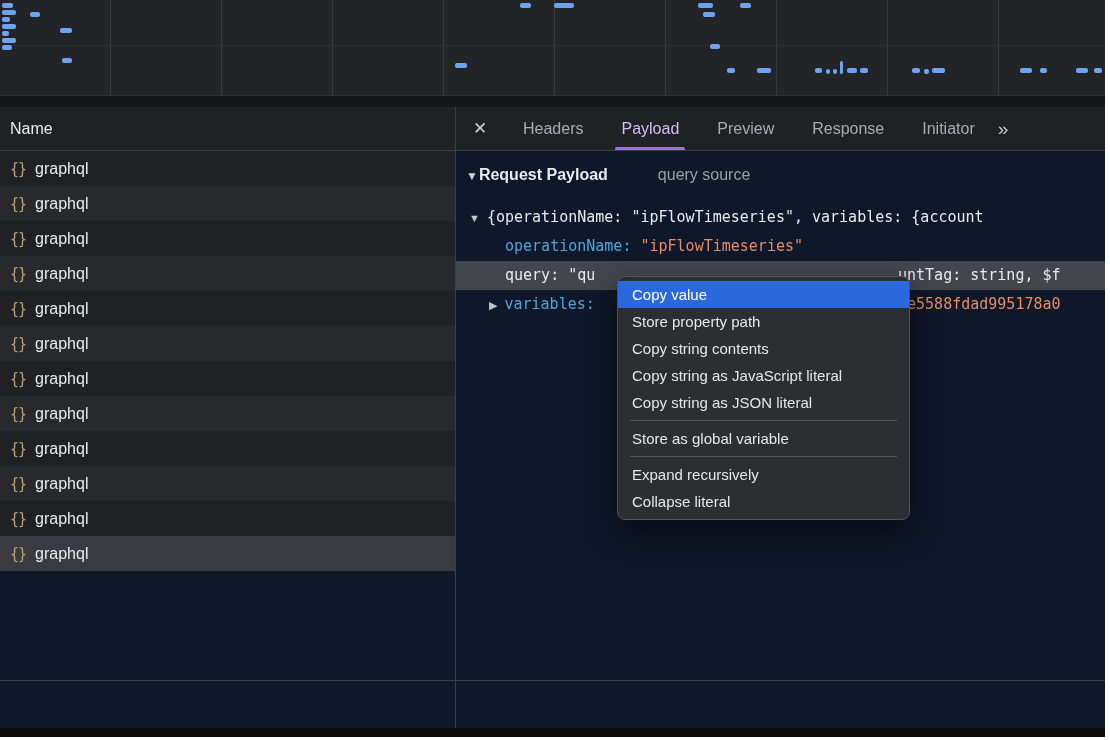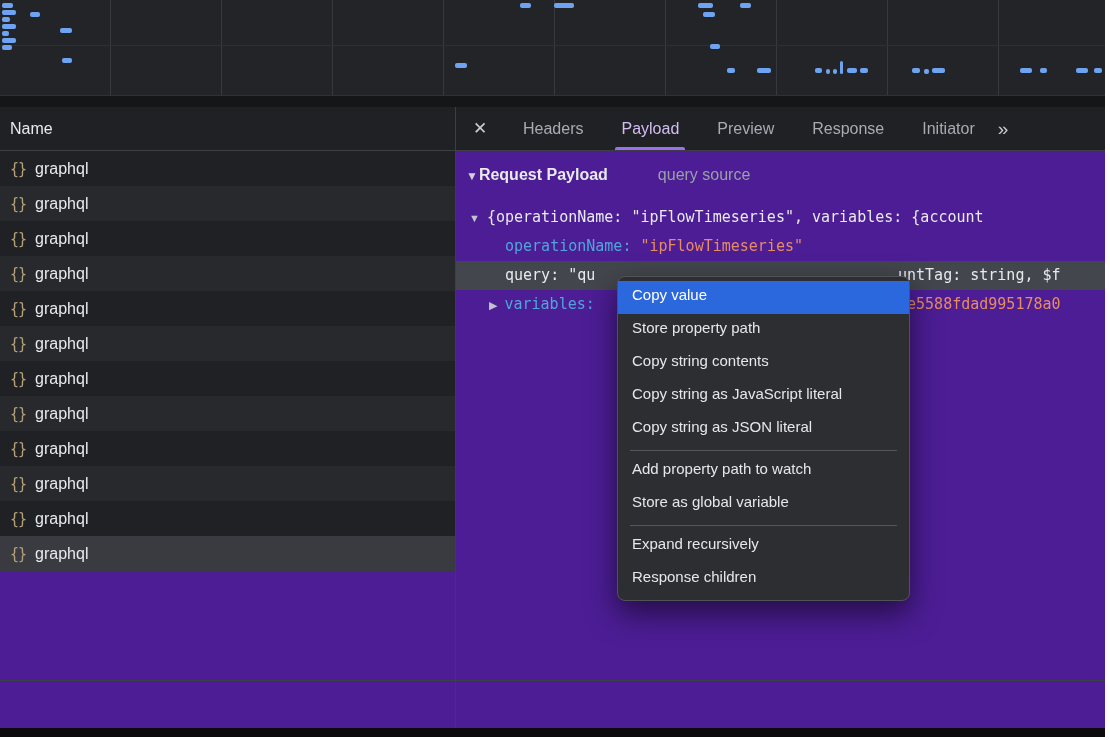--- a/index.html
+++ b/index.html
@@ -1,20 +1,20 @@
 <!DOCTYPE html>
 <html><head>
 <meta charset="utf-8">
 <style>
   html,body{margin:0;padding:0;}
   body{
     width:1110px;height:740px;position:relative;background:#ffffff;
     font-family:"Liberation Sans",sans-serif;overflow:hidden;
   }
-  .devtools{position:absolute;left:0;top:0;width:1105px;height:737px;background:#4c1d95;overflow:hidden;}
+  .devtools{position:absolute;left:0;top:0;width:1105px;height:737px;background:#0f172a;overflow:hidden;}
 
   
   .overview{
     position:absolute;left:0;top:0;width:100%;height:95px;background:#232428;
     background-image:repeating-linear-gradient(to right,transparent 0,transparent 110px,#37393d 110px,#37393d 111px);
   }
   .lane-line{position:absolute;left:0;top:45px;width:100%;height:1px;background:#2d2f33;}
   .bar{position:absolute;background:#6da3f0;border-radius:2px;height:5px;}
   .film-strip{position:absolute;left:0;top:95px;width:100%;height:12px;background:#151618;border-top:1px solid #303134;}
 
@@ -51,21 +51,21 @@
   .plain{color:#e8eaed;}
   .row-query{background:#43464c;color:#e8eaed;}
   .frag{position:absolute;left:442px;top:0;}
 
   
   .context-menu{
     position:absolute;left:617px;top:276px;width:293px;box-sizing:border-box;
     background:#2d2e31;border:1px solid #525358;border-radius:8px;padding:4px 0;
     box-shadow:0 12px 30px rgba(0,0,0,0.55);font-size:15px;color:#e6e7ea;z-index:10;
   }
-  .menu-item{height:33px;line-height:27px;padding:0 14px;white-space:nowrap;cursor:pointer;}
+  .menu-item{height:27px;line-height:27px;padding:0 14px;white-space:nowrap;cursor:pointer;}
   .menu-item.hl{background:#2c68dd;color:#ffffff;}
   .menu-sep{height:1px;background:#55565b;margin:4px 12px;}
 
   
   .bottom-divider{position:absolute;left:0;top:680px;width:100%;height:1px;background:#3c4043;}
   .black-strip{position:absolute;left:0;top:728px;width:100%;height:9px;background:#0b0b0c;}
 </style>
 </head>
 <body>
 
@@ -199,22 +199,21 @@
     </div>
   </div>
 
   <div class="context-menu">
       <div class="menu-item hl">Copy value</div>
       <div class="menu-item">Store property path</div>
       <div class="menu-item">Copy string contents</div>
       <div class="menu-item">Copy string as JavaScript literal</div>
       <div class="menu-item">Copy string as JSON literal</div>
       <div class="menu-sep"></div>
-      <div class="menu-item">Add property path to watch</div>
       <div class="menu-item">Store as global variable</div>
       <div class="menu-sep"></div>
       <div class="menu-item">Expand recursively</div>
-      <div class="menu-item">Response children</div>
+      <div class="menu-item">Collapse literal</div>
     </div>
 
   <div class="bottom-divider"></div>
   <div class="black-strip"></div>
 </div>
 
 </body></html>

